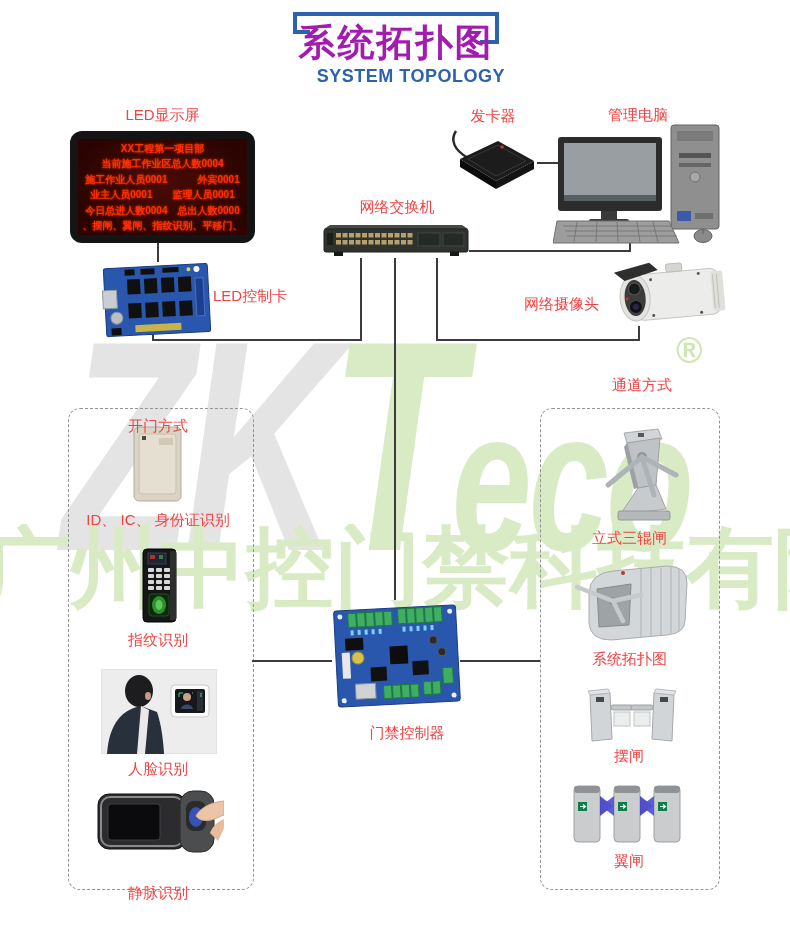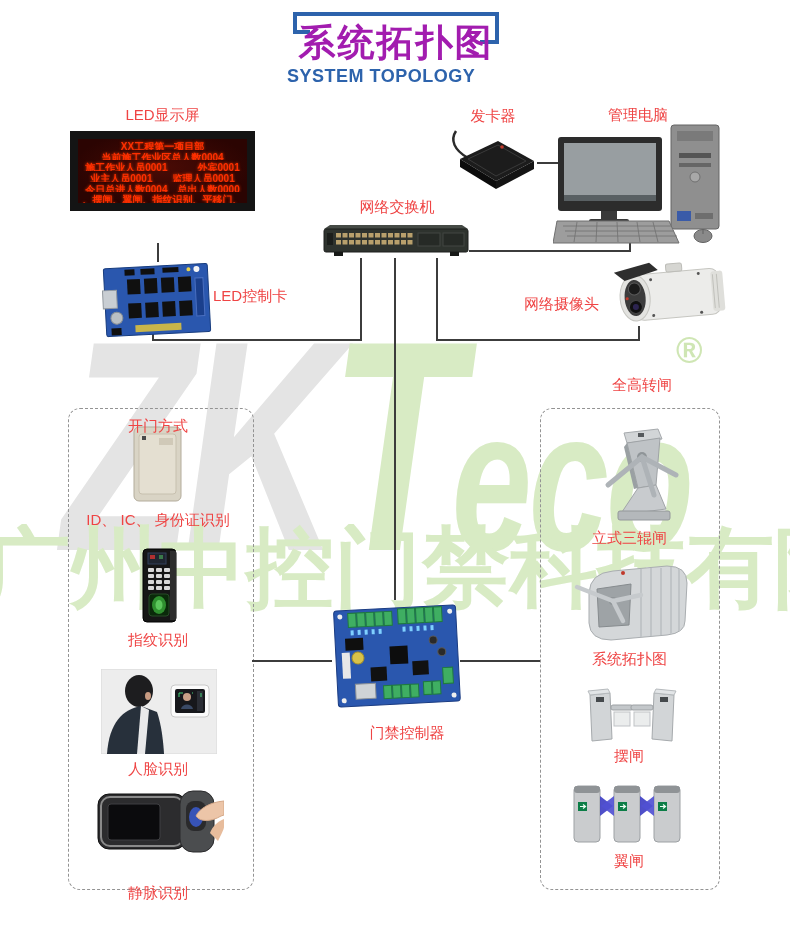--- a/index.html
+++ b/index.html
@@ -13,31 +13,31 @@
   .wm-t{font-size:300px;color:#d8ebc4;}
   .wm-eco{font-size:200px;color:#d8ebc4;letter-spacing:-4px;}
   .wm-reg{position:absolute;left:676px;top:330px;font-size:36px;font-weight:bold;color:#cfe6b4;z-index:0;}
   .wm-company{position:absolute;left:-18px;top:524px;width:830px;overflow:hidden;white-space:nowrap;
               font-size:88px;font-weight:bold;color:#d8ebc4;z-index:0;line-height:1;user-select:none;}
   
   .title-box{position:absolute;left:287px;top:10px;width:218px;height:88px;z-index:3;}
   .tf{position:absolute;background:#2d63ac;}
   .title-zh{position:absolute;top:14px;width:100%;text-align:center;font-size:37px;font-weight:bold;
             color:#a21caf;letter-spacing:2px;line-height:1.05;}
-  .title-en{position:absolute;top:56px;width:100%;text-align:left;font-size:18px;font-weight:bold;
+  .title-en{position:absolute;top:56px;width:100%;text-align:right;font-size:18px;font-weight:bold;
             color:#2d63ac;letter-spacing:.5px;}
   
   .label{position:absolute;font-size:15px;color:#ef4444;white-space:nowrap;z-index:4;}
   .center{text-align:center;}
   .line{position:absolute;background:#3c3c3c;z-index:2;}
   .dash-box{position:absolute;border:1px dashed #939393;border-radius:12px;z-index:1;}
   .dev{position:absolute;z-index:3;}
   
-  .led-panel{position:absolute;left:70px;top:131px;width:185px;height:80px;background:#141414;
-             border-radius:0;padding:8px;box-sizing:border-box;z-index:3;}
+  .led-panel{position:absolute;left:70px;top:131px;width:185px;height:112px;background:#141414;
+             border-radius:12px;padding:8px;box-sizing:border-box;z-index:3;}
   .led-screen{width:100%;height:100%;background:radial-gradient(ellipse at 50% 45%, #4a0b05 0%, #2b0402 75%);
               display:flex;flex-direction:column;justify-content:center;}
   .led-line{font-size:10px;font-weight:bold;color:#ff2f00;text-align:center;line-height:15.5px;
             white-space:nowrap;overflow:hidden;text-shadow:0 0 3px rgba(255,60,0,.9);}
 </style>
 </head>
 <body>
 
 <div class="canvas">
 
@@ -299,21 +299,21 @@
     <rect x="7" y="8" width="82" height="49" rx="9" fill="none" stroke="#8a8a8a" stroke-width="2"></rect>
     <rect x="14" y="15" width="52" height="36" rx="3" fill="#0b0b0d" stroke="#3f3f42"></rect>
     <rect x="86" y="2" width="34" height="61" rx="13" fill="#4b4d4f" stroke="#2a2a2c"></rect>
     <rect x="92" y="12" width="20" height="30" rx="8" fill="#2a2a2c"></rect>
     <ellipse cx="102" cy="28" rx="7" ry="10" fill="#3a5bd0" opacity="0.85"></ellipse>
     <path d="M130,12 C116,13 105,20 102,27 C106,33 117,33 127,27 L130,26 Z" fill="#ecc5a8" stroke="#d5a888" stroke-width="1"></path>
     <path d="M130,30 C124,32 118,38 116,44 L124,52 C127,46 130,40 130,38 Z" fill="#e7bc9c"></path>
   </svg>
   <div class="label center" style="left:108px;top:884px;width:100px;">静脉识别</div>
 
-  <div class="label center" style="left:592px;top:376px;width:100px;">全高转闸</div>
+  <div class="label center" style="left:592px;top:376px;width:100px;">通道方式</div>
 
   <svg class="dev" style="left:594px;top:423px;" width="96" height="102" viewBox="0 0 96 102">
     <polygon points="30,10 64,6 68,16 33,20" fill="#d2d5d7" stroke="#a6aaad"></polygon>
     <polygon points="33,20 66,15 62,62 44,65" fill="#bfc3c6" stroke="#9fa3a6"></polygon>
     <polygon points="33,20 44,65 40,66 30,24" fill="#9aa0a3"></polygon>
     <polygon points="44,65 62,62 72,86 26,92" fill="#c8cbce" stroke="#a0a4a7"></polygon>
     <rect x="24" y="88" width="52" height="9" rx="2" fill="#b4b8bb" stroke="#93979a"></rect>
     <circle cx="48" cy="34" r="5" fill="#8f9598"></circle>
     <g stroke="#aeb3b7" stroke-width="5" stroke-linecap="round">
       <line x1="48" y1="34" x2="14" y2="62"></line>

